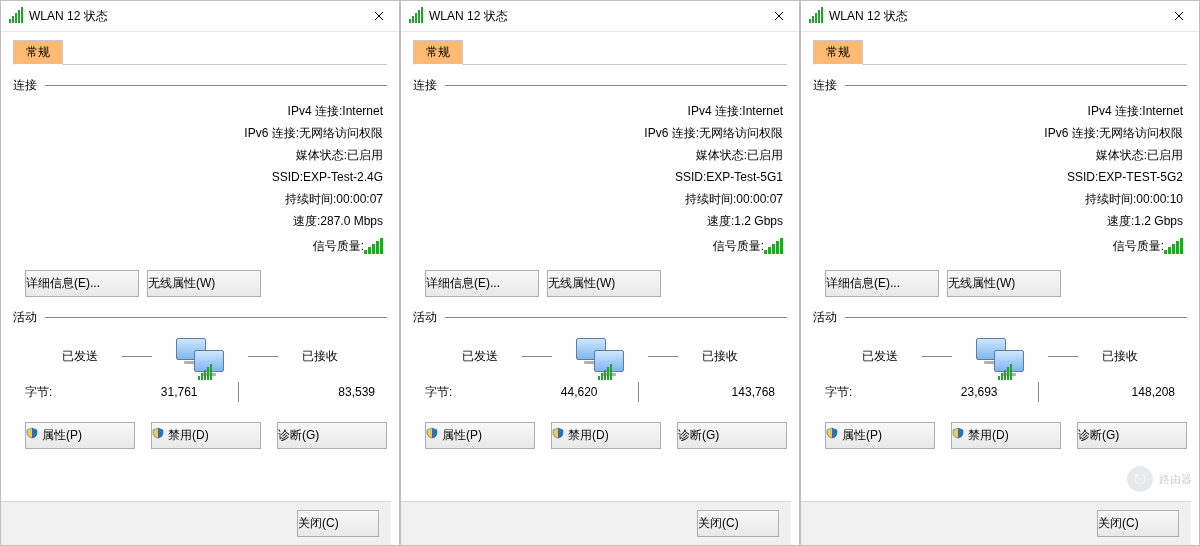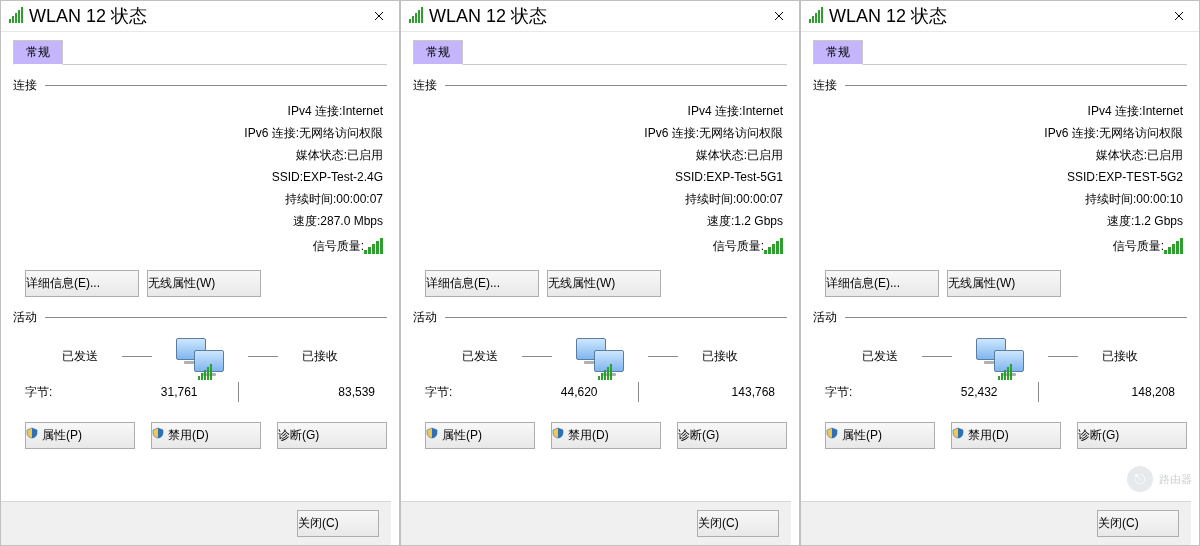--- a/index.html
+++ b/index.html
@@ -1,24 +1,24 @@
 <!DOCTYPE html>
 <html><head>
 <meta charset="utf-8">
 <style>
   html,body{margin:0;padding:0;background:#fff;font-family:"Segoe UI","Microsoft YaHei",Arial,sans-serif;font-size:12px;color:#000}
   .stage{width:1200px;height:546px;display:flex;position:relative}
   .win{width:400px;height:546px;border:1px solid #c0c0c0;background:#fff;box-sizing:border-box;position:relative}
   .titlebar{height:30px;display:flex;align-items:center;border-bottom:1px solid #e8e8e8;padding:0 0 0 8px}
   .titlebar .wifi{margin-right:6px}
-  .titlebar .title{flex:1;font-size:18px}
+  .titlebar .title{flex:1;font-size:12px}
   .closebtn{width:40px;height:30px;display:flex;align-items:center;justify-content:center;cursor:pointer}
   .body{padding:8px 12px 0 12px}
   .tabs{height:24px;display:flex;border-bottom:1px solid #c9c9c9}
-  .tab{border:1px solid #c9c9c9;border-bottom:1px solid #fff;background:#c4b5fd;padding:3px 12px;margin-bottom:-1px;font-size:12px}
+  .tab{border:1px solid #c9c9c9;border-bottom:1px solid #fff;background:#fdba74;padding:3px 12px;margin-bottom:-1px;font-size:12px}
   .section{margin-top:12px}
   .sec-head{display:flex;align-items:center;margin-bottom:6px}
   .sec-head span{margin-right:8px}
   .sec-head .line{flex:1;height:1px;background:#8a8a8a}
   .rows{padding-left:12px;padding-right:4px}
   .row{display:flex;justify-content:flex-end;height:22px;align-items:center}
   .row .lab::after{content:""}
   .sigrow{display:flex;justify-content:flex-end;align-items:center;height:28px;padding-left:12px;padding-right:4px}
   .btnrow{display:flex;gap:8px;margin:10px 0 0 12px}
   .btn{border:1px solid #adadad;background:linear-gradient(#f8f8f8,#e8e8e8);padding:4px 0;width:112px;text-align:left;font-size:12px;cursor:pointer}
@@ -383,21 +383,21 @@
                 <i></i>
                 <i></i>
                 <i></i>
               </span>
           </span>
           <span class="dash"></span>
           <span>已接收</span>
         </div>
         <div class="bytesrow">
           <span class="lab">字节:</span>
-          <span class="sent">52,432</span>
+          <span class="sent">23,693</span>
           <span class="vline"></span>
           <span class="recv">148,208</span>
         </div>
         <div class="btns3">
           <div class="btn">
             <svg class="shield" width="12" height="12" viewBox="0 0 12 12">
                 <path d="M6 1 L11 3 V6 C11 9 8 11 6 11 C4 11 1 9 1 6 V3 Z" fill="#f2c94c" stroke="#2f6fb3" stroke-width="0.6"></path>
                 <path d="M6 1 L6 11 C8 11 11 9 11 6 V3 Z" fill="#2f6fb3"></path>
               </svg><span>属性(P)</span>
           </div>

